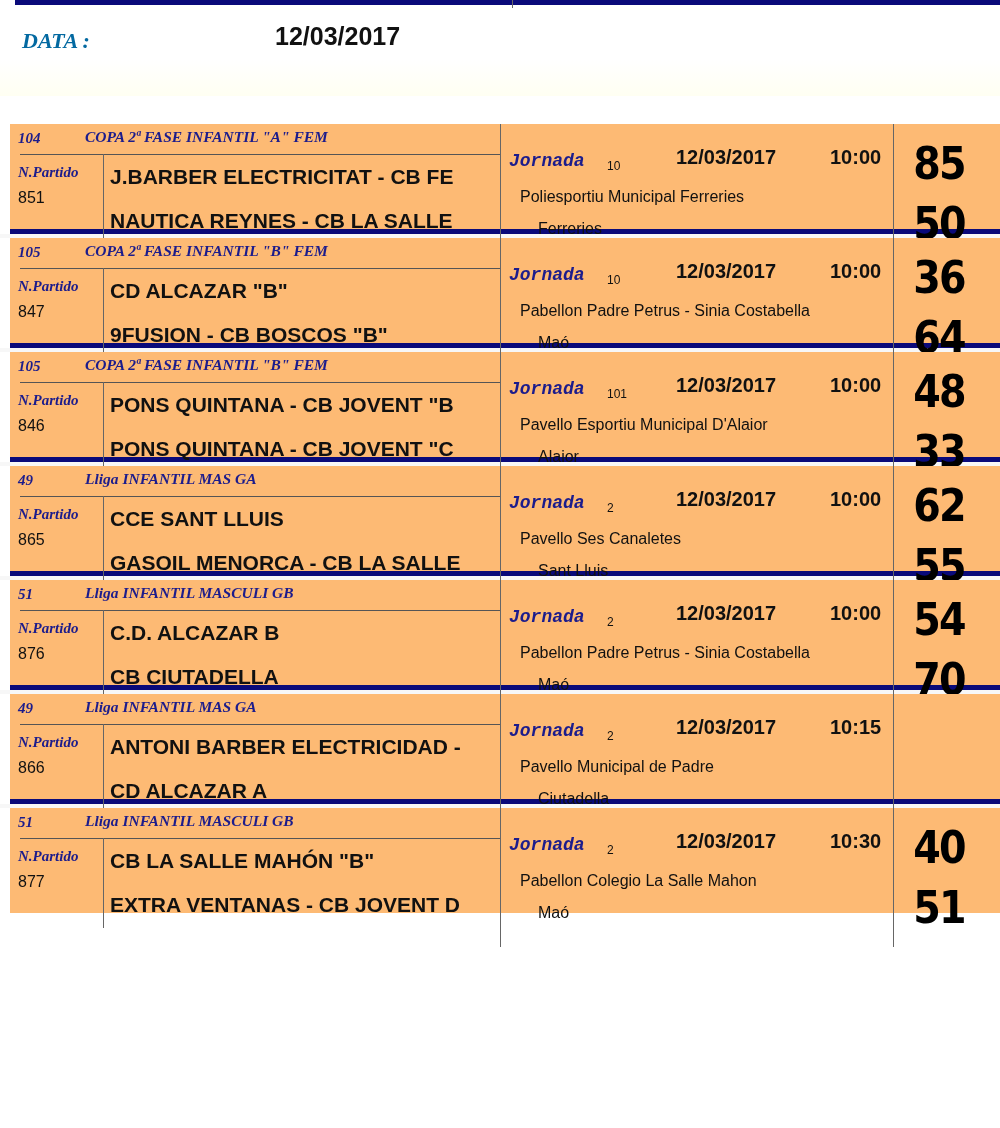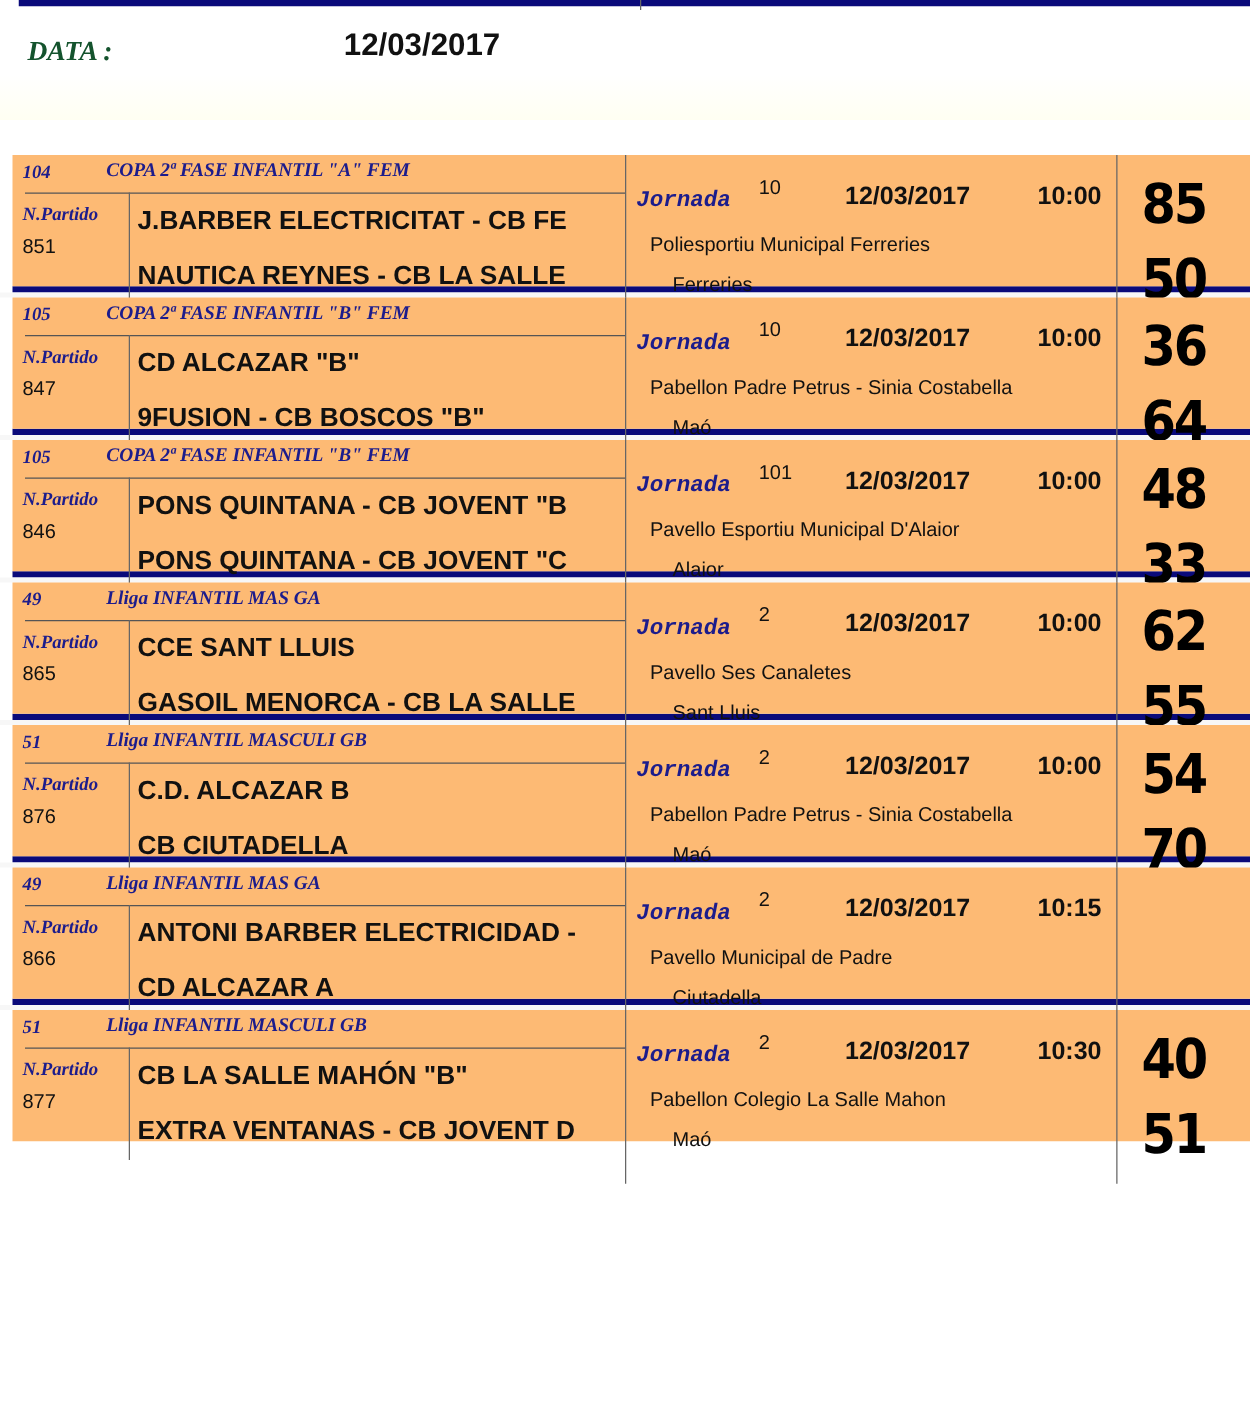--- a/index.html
+++ b/index.html
@@ -4,21 +4,21 @@
   <style>
     html, body { margin: 0; padding: 0; }
     body {
       width: 1000px; height: 1128px; background: #ffffff; position: relative; overflow: hidden;
       font-family: "Liberation Sans", sans-serif;
     }
     .top-rule { position: absolute; left: 15px; top: 0; width: 985px; height: 5px; background: #0a0a7a; }
     .top-rule-tick { position: absolute; left: 512px; top: 0; width: 1px; height: 8px; background: #666; }
     .date-label {
       position: absolute; left: 22px; top: 28px; font-family: "Liberation Serif", serif;
-      font-style: italic; font-weight: bold; font-size: 22px; color: #14532d;
+      font-style: italic; font-weight: bold; font-size: 22px; color: #0369a1;
     }
     .date-value {
       position: absolute; left: 275px; top: 22px; font-weight: bold; font-size: 25px; color: #111;
     }
     .header-fade {
       position: absolute; left: 0; top: 60px; width: 1000px; height: 36px;
       background: linear-gradient(#ffffff, #fffff2);
     }
     .games { position: absolute; left: 0; top: 124px; width: 1000px; }
     .game {
@@ -46,21 +46,21 @@
     .npartido-value { position: absolute; left: 8px; top: 65px; font-size: 16px; color: #111; }
     .team {
       position: absolute; left: 100px; font-weight: bold; font-size: 21px; color: #111; white-space: nowrap;
     }
     .team.home { top: 41px; }
     .team.away { top: 85px; }
     .jornada-label {
       position: absolute; left: 499px; top: 27px; font-family: Liberation Mono, monospace;
       font-style: italic; font-weight: bold; font-size: 18px; color: #1c1c8c;
     }
-    .jornada-value { position: absolute; left: 597px; top: 18px; font-size: 16px; color: #111; }
+    .jornada-value { position: absolute; left: 597px; top: 35px; font-size: 12px; color: #111; }
     .game-date { position: absolute; left: 666px; top: 22px; font-weight: bold; font-size: 20px; color: #111; }
     .game-time { position: absolute; left: 820px; top: 22px; font-weight: bold; font-size: 20px; color: #111; }
     .venue { position: absolute; left: 510px; top: 64px; font-size: 16px; color: #111; white-space: nowrap; }
     .city { position: absolute; left: 528px; top: 96px; font-size: 16px; color: #111; }
     .score {
       position: absolute; left: 893px; width: 72px; text-align: center;
       font-family: "DejaVu Sans", sans-serif; font-weight: bold; font-size: 44px; color: #000;
       letter-spacing: -2px; transform: scaleX(0.9); line-height: 1;
     }
     .score.home { top: 18px; }

